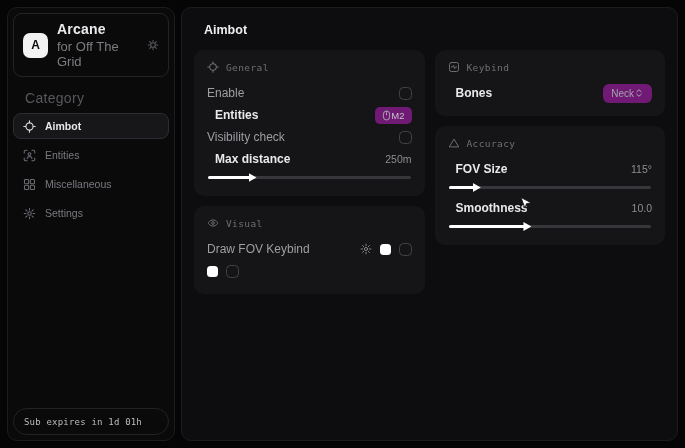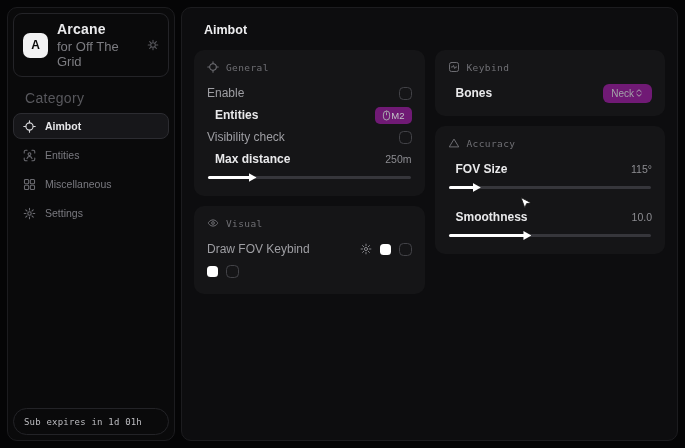--- a/index.html
+++ b/index.html
@@ -337,21 +337,21 @@
         <div class="row">
           <span class="lbl strong">FOV Size</span>
           <span class="val">115°</span>
         </div>
         <div class="slider">
           <span class="slider-track"></span>
           <span class="slider-fill" style="width: 13%;"></span>
           <span class="slider-thumb" style="left: 13%;"></span>
         </div>
 
-        <div class="row" style="margin-top:14px;">
+        <div class="row" style="margin-top:5px;">
           <span class="lbl strong">Smoothness</span>
           <span class="val">10.0</span>
         </div>
         <div class="slider">
           <span class="slider-track"></span>
           <span class="slider-fill" style="width: 38%;"></span>
           <span class="slider-thumb" style="left: 38%;"></span>
         </div>
       </div>
     </div>

